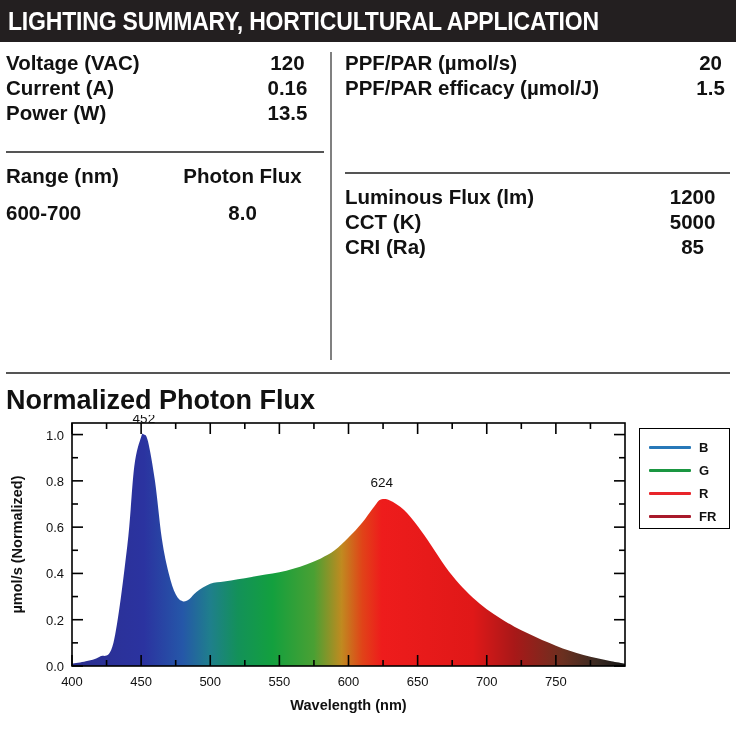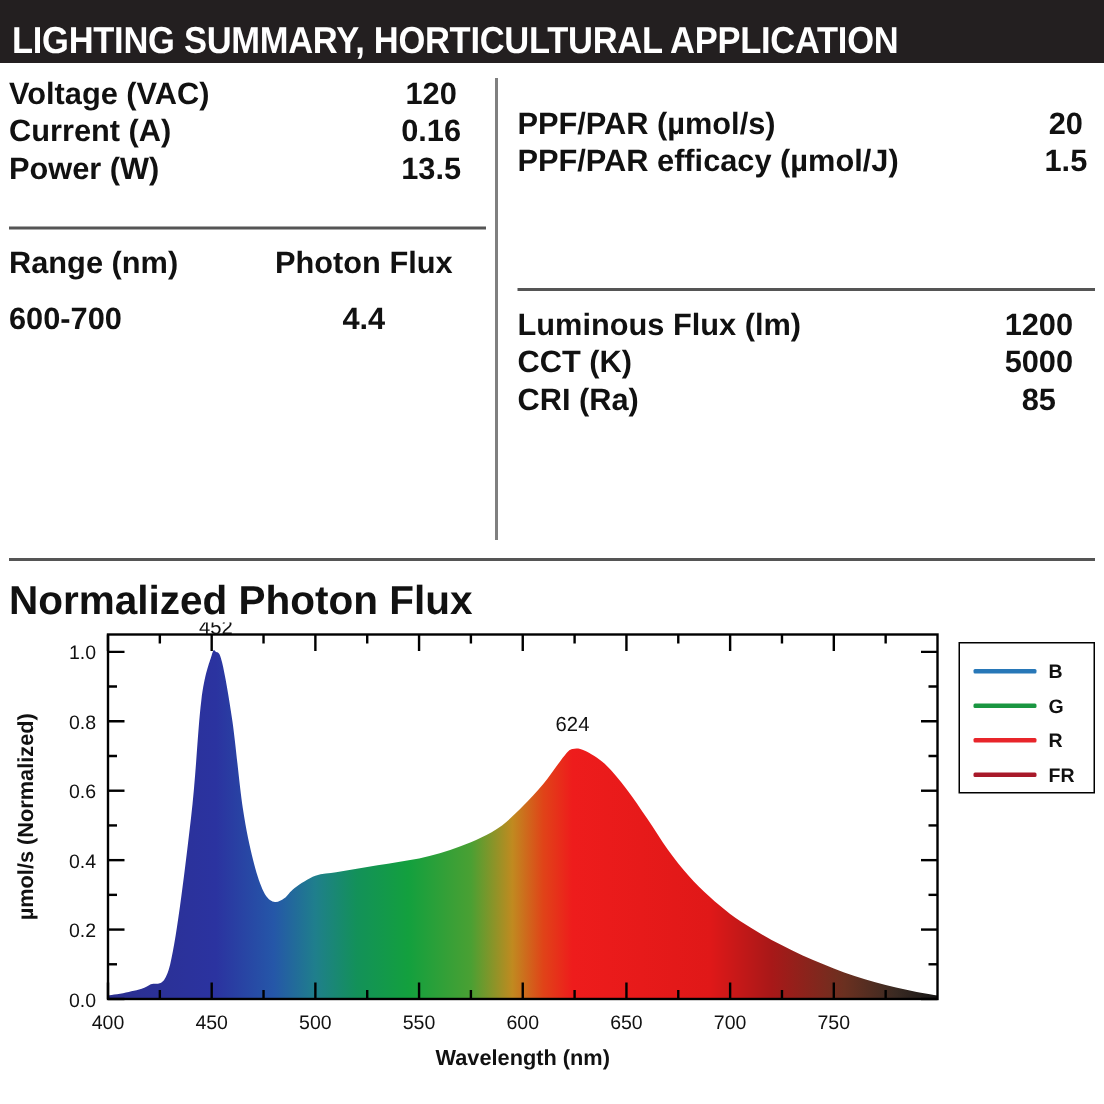--- a/index.html
+++ b/index.html
@@ -11,21 +11,21 @@
     color:#111111;
     overflow:hidden;
     position:relative;
   }
 
   
   #header-banner {
     height:42px;
     background:#231f20;
     display:flex;
-    align-items:flex-end;
+    align-items:center;
     padding:0 8px;
   }
   #header-title {
     color:#ffffff;
     font-size:25px;
     font-weight:700;
     letter-spacing:-0.2px;
     transform:scaleX(0.92);
     transform-origin:left center;
     white-space:nowrap;
@@ -43,21 +43,21 @@
     position:absolute;
     left:330px; top:10px;
     width:2px; height:308px;
     background:#808080;
   }
   .spec-col {
     position:absolute;
     top:8px;
   }
   #spec-col-left  { left:6px;  width:318px; }
-  #spec-col-right { left:345px; width:385px;margin-top:20px; }
+  #spec-col-right { left:345px; width:385px; }
 
   table.spec {
     width:100%;
     border-collapse:collapse;
     font-size:20.5px;
     font-weight:700;
   }
   table.spec td {
     padding:0;
     line-height:25px;
@@ -161,21 +161,21 @@
         <tr>
           <td class="k">Range (nm)</td>
           <td class="v">Photon Flux</td>
         </tr>
         <tr class="gap-row">
             <td></td>
             <td></td>
           </tr>
         <tr>
           <td class="k">600-700</td>
-          <td class="v">4.4</td>
+          <td class="v">8.0</td>
         </tr>
       </tbody>
     </table>
   </div>
 
   <div id="spec-col-right" class="spec-col">
 
     <table class="spec">
       <tbody>
         <tr>

